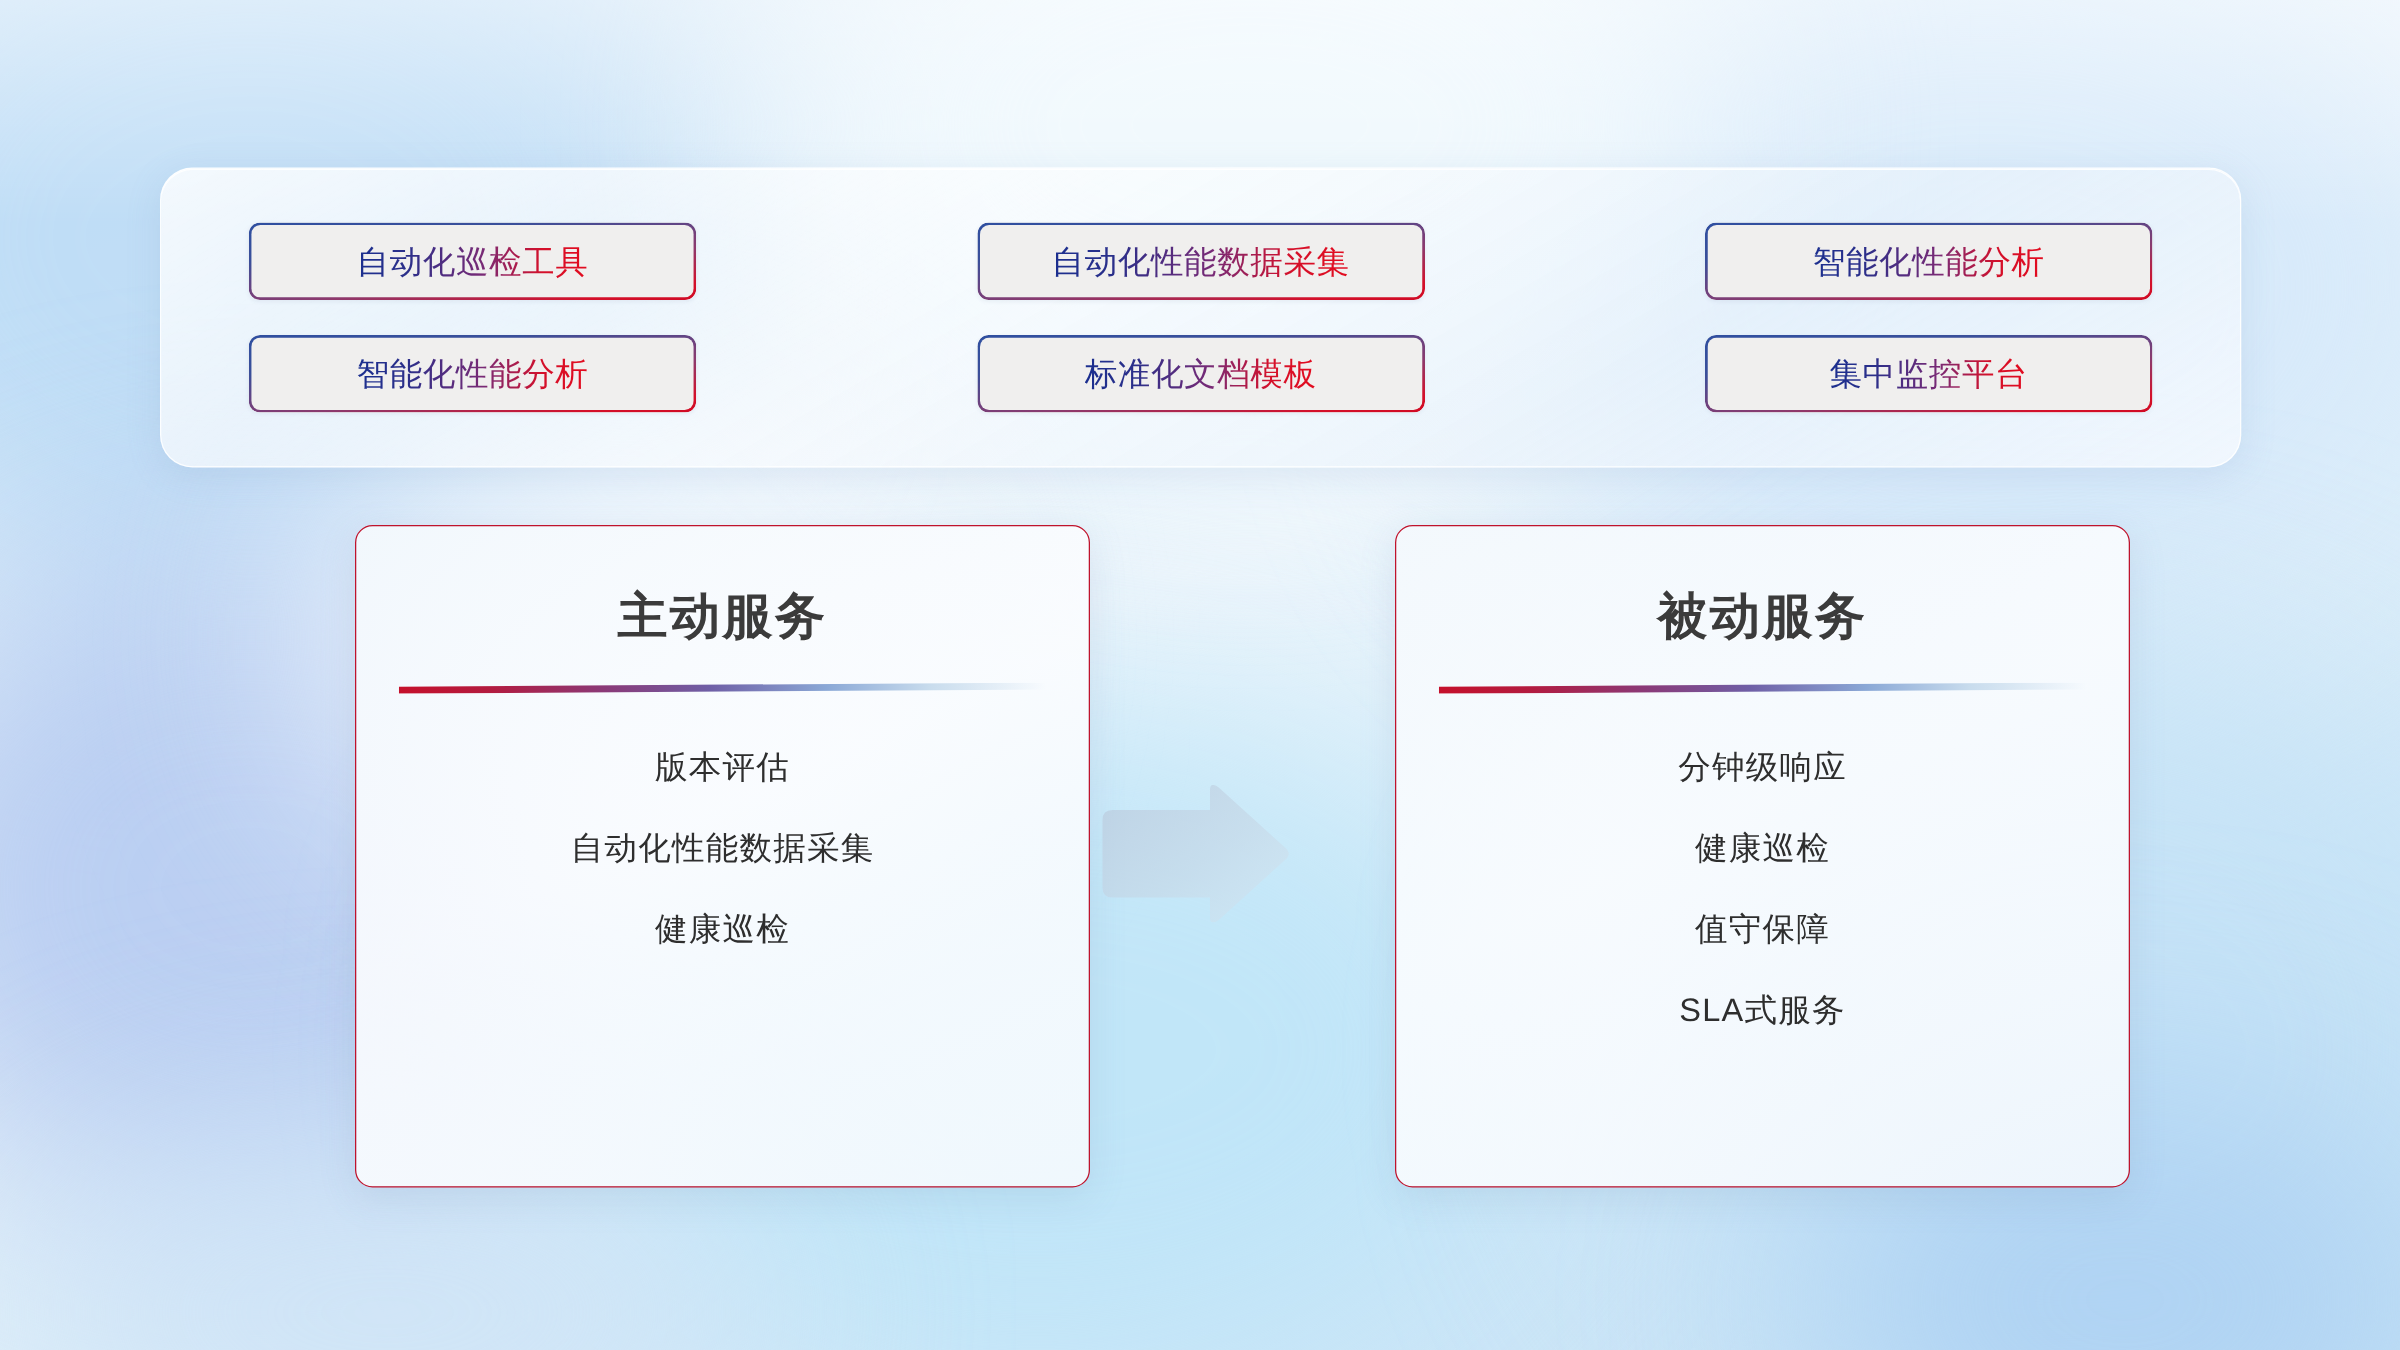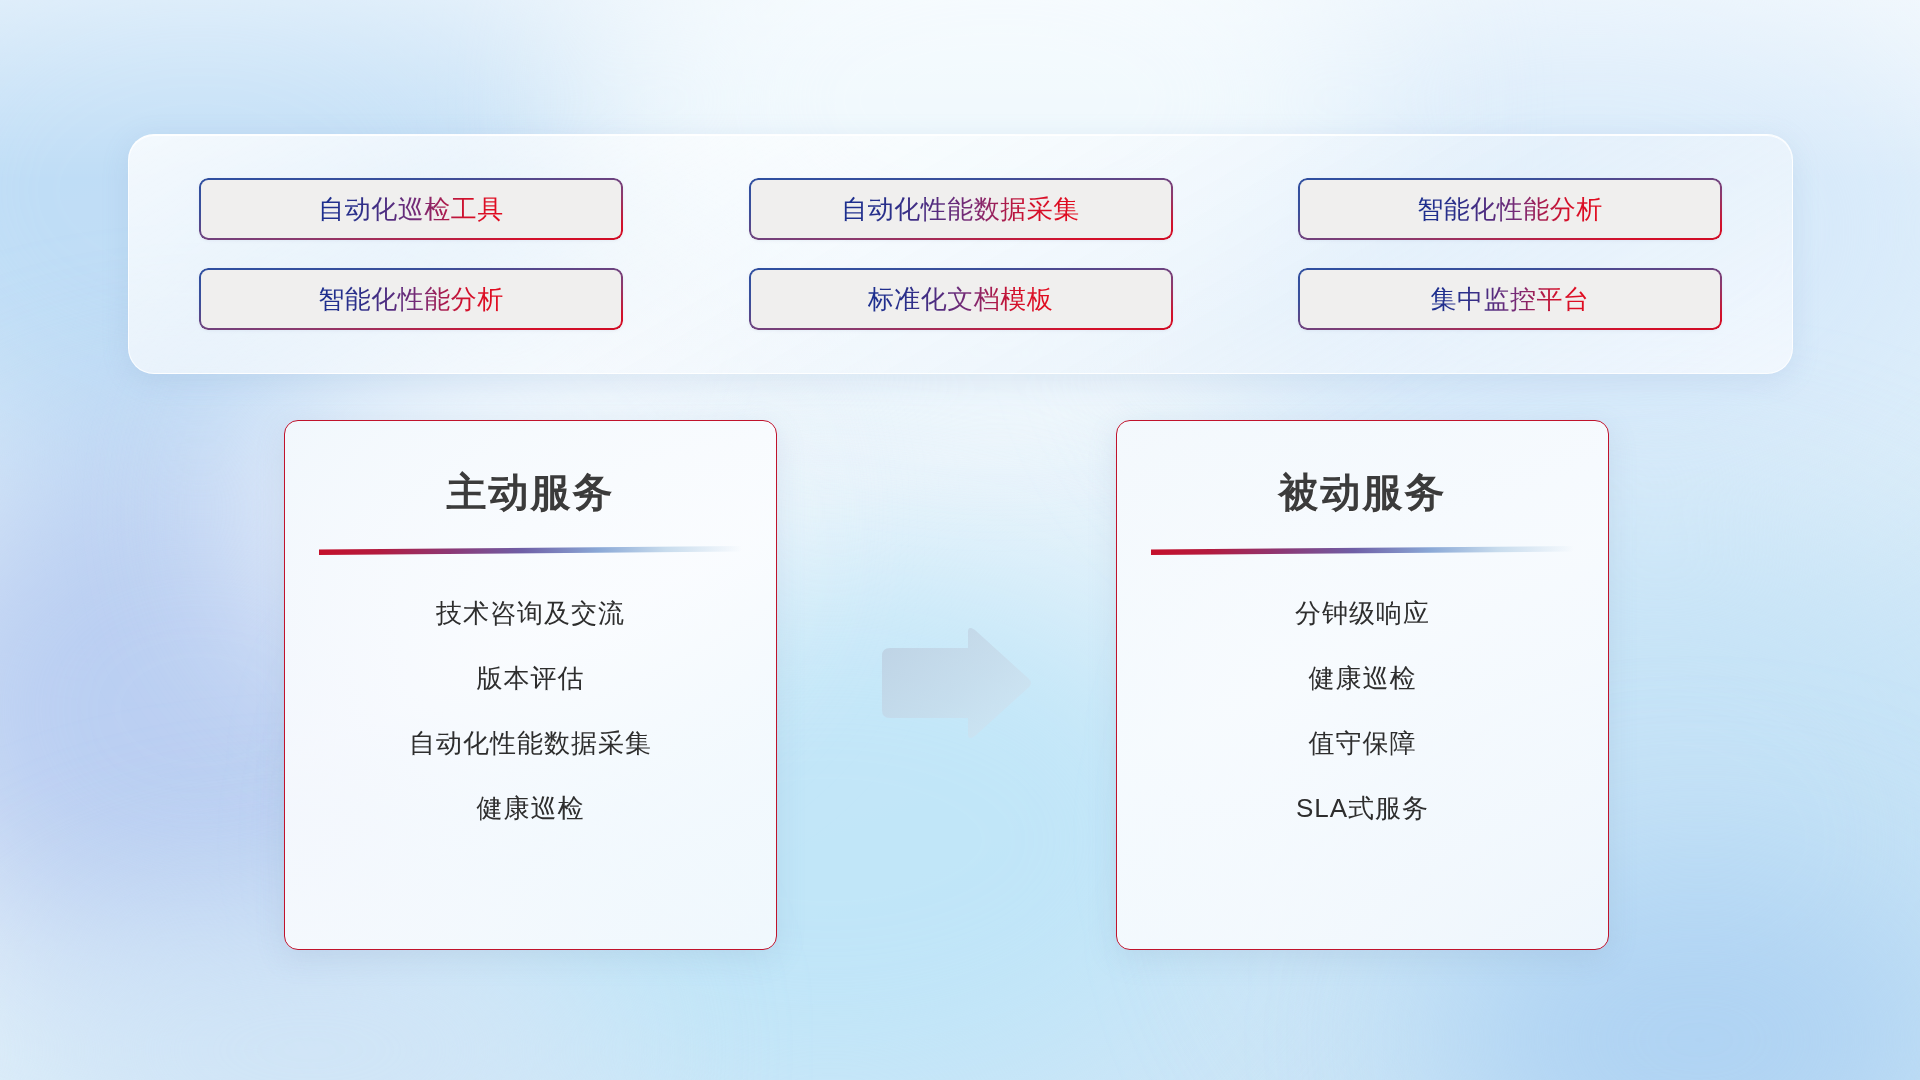--- a/index.html
+++ b/index.html
@@ -39,21 +39,21 @@
     border:1px solid rgba(255,255,255,.85);
     box-shadow:0 6px 28px rgba(120,150,190,.16), inset 0 1px 0 rgba(255,255,255,.9);
     z-index:2;
     display:flex;flex-direction:column;justify-content:center;
     padding:0 70px;box-sizing:border-box;
   }
   .pill-row{display:flex;justify-content:space-between;}
   .pill-row + .pill-row{margin-top:28px;}
   .pill{
     position:relative;
-    width:424px;height:62px;
+    width:358px;height:62px;
     border-radius:9px;
     background:#f0efee;
     display:flex;align-items:center;justify-content:center;
     box-sizing:border-box;
     box-shadow:0 1px 3px rgba(120,140,170,.10);
     text-align:center;
   }
   .pill::before{
     content:"";position:absolute;inset:0;border-radius:9px;padding:1.7px;
     background:linear-gradient(172deg,#2f4fa0 0%,#3a4f9a 28%,#8b3a6e 62%,#d4102a 88%,#d00a23 100%);
@@ -65,21 +65,21 @@
     position:relative;z-index:1;
     font-size:26px;letter-spacing:.5px;
     background:linear-gradient(90deg,#1b2f8f 0%,#2b2f8a 22%,#7a2a75 55%,#d4102a 80%,#e30b1e 100%);
     -webkit-background-clip:text;background-clip:text;
     color:transparent;-webkit-text-fill-color:transparent;
     white-space:nowrap;
   }
 
   
   .svc-card{
-    position:absolute;top:420px;width:493px;height:530px;
+    position:absolute;top:420px;width:588px;height:530px;
     border-radius:14px;
     border:1.4px solid #c0132c;
     background:linear-gradient(155deg,rgba(244,249,253,.92) 0%,rgba(252,253,255,.88) 45%,rgba(248,251,254,.85) 100%);
     box-shadow:0 8px 30px rgba(110,140,180,.16);
     z-index:3;box-sizing:border-box;
     padding:26px 34px 0;
   }
   #card-active{left:284px;}
   #card-passive{left:1116px;}
   .svc-title{
@@ -150,21 +150,20 @@
       <span class="pill-label" data-interactable="false">集中监控平台</span>
     </div>
   </div>
 
 </div>
 
 <div class="svc-card" id="card-active" data-interactable="false">
   <div class="svc-title" data-interactable="false">主动服务</div>
   <div class="svc-divider" data-interactable="false"></div>
   <ul class="svc-list" data-interactable="false">
-    <li data-interactable="false">技术咨询及交流</li>
     <li data-interactable="false">版本评估</li>
     <li data-interactable="false">自动化性能数据采集</li>
     <li data-interactable="false">健康巡检</li>
   </ul>
 </div>
 
 <div id="flow-arrow" data-interactable="false">
   <svg width="158" height="110" viewBox="0 0 158 110" xmlns="http://www.w3.org/2000/svg">
     <defs>
       <linearGradient id="arrGrad" x1="0" y1="0" x2="1" y2="1">

